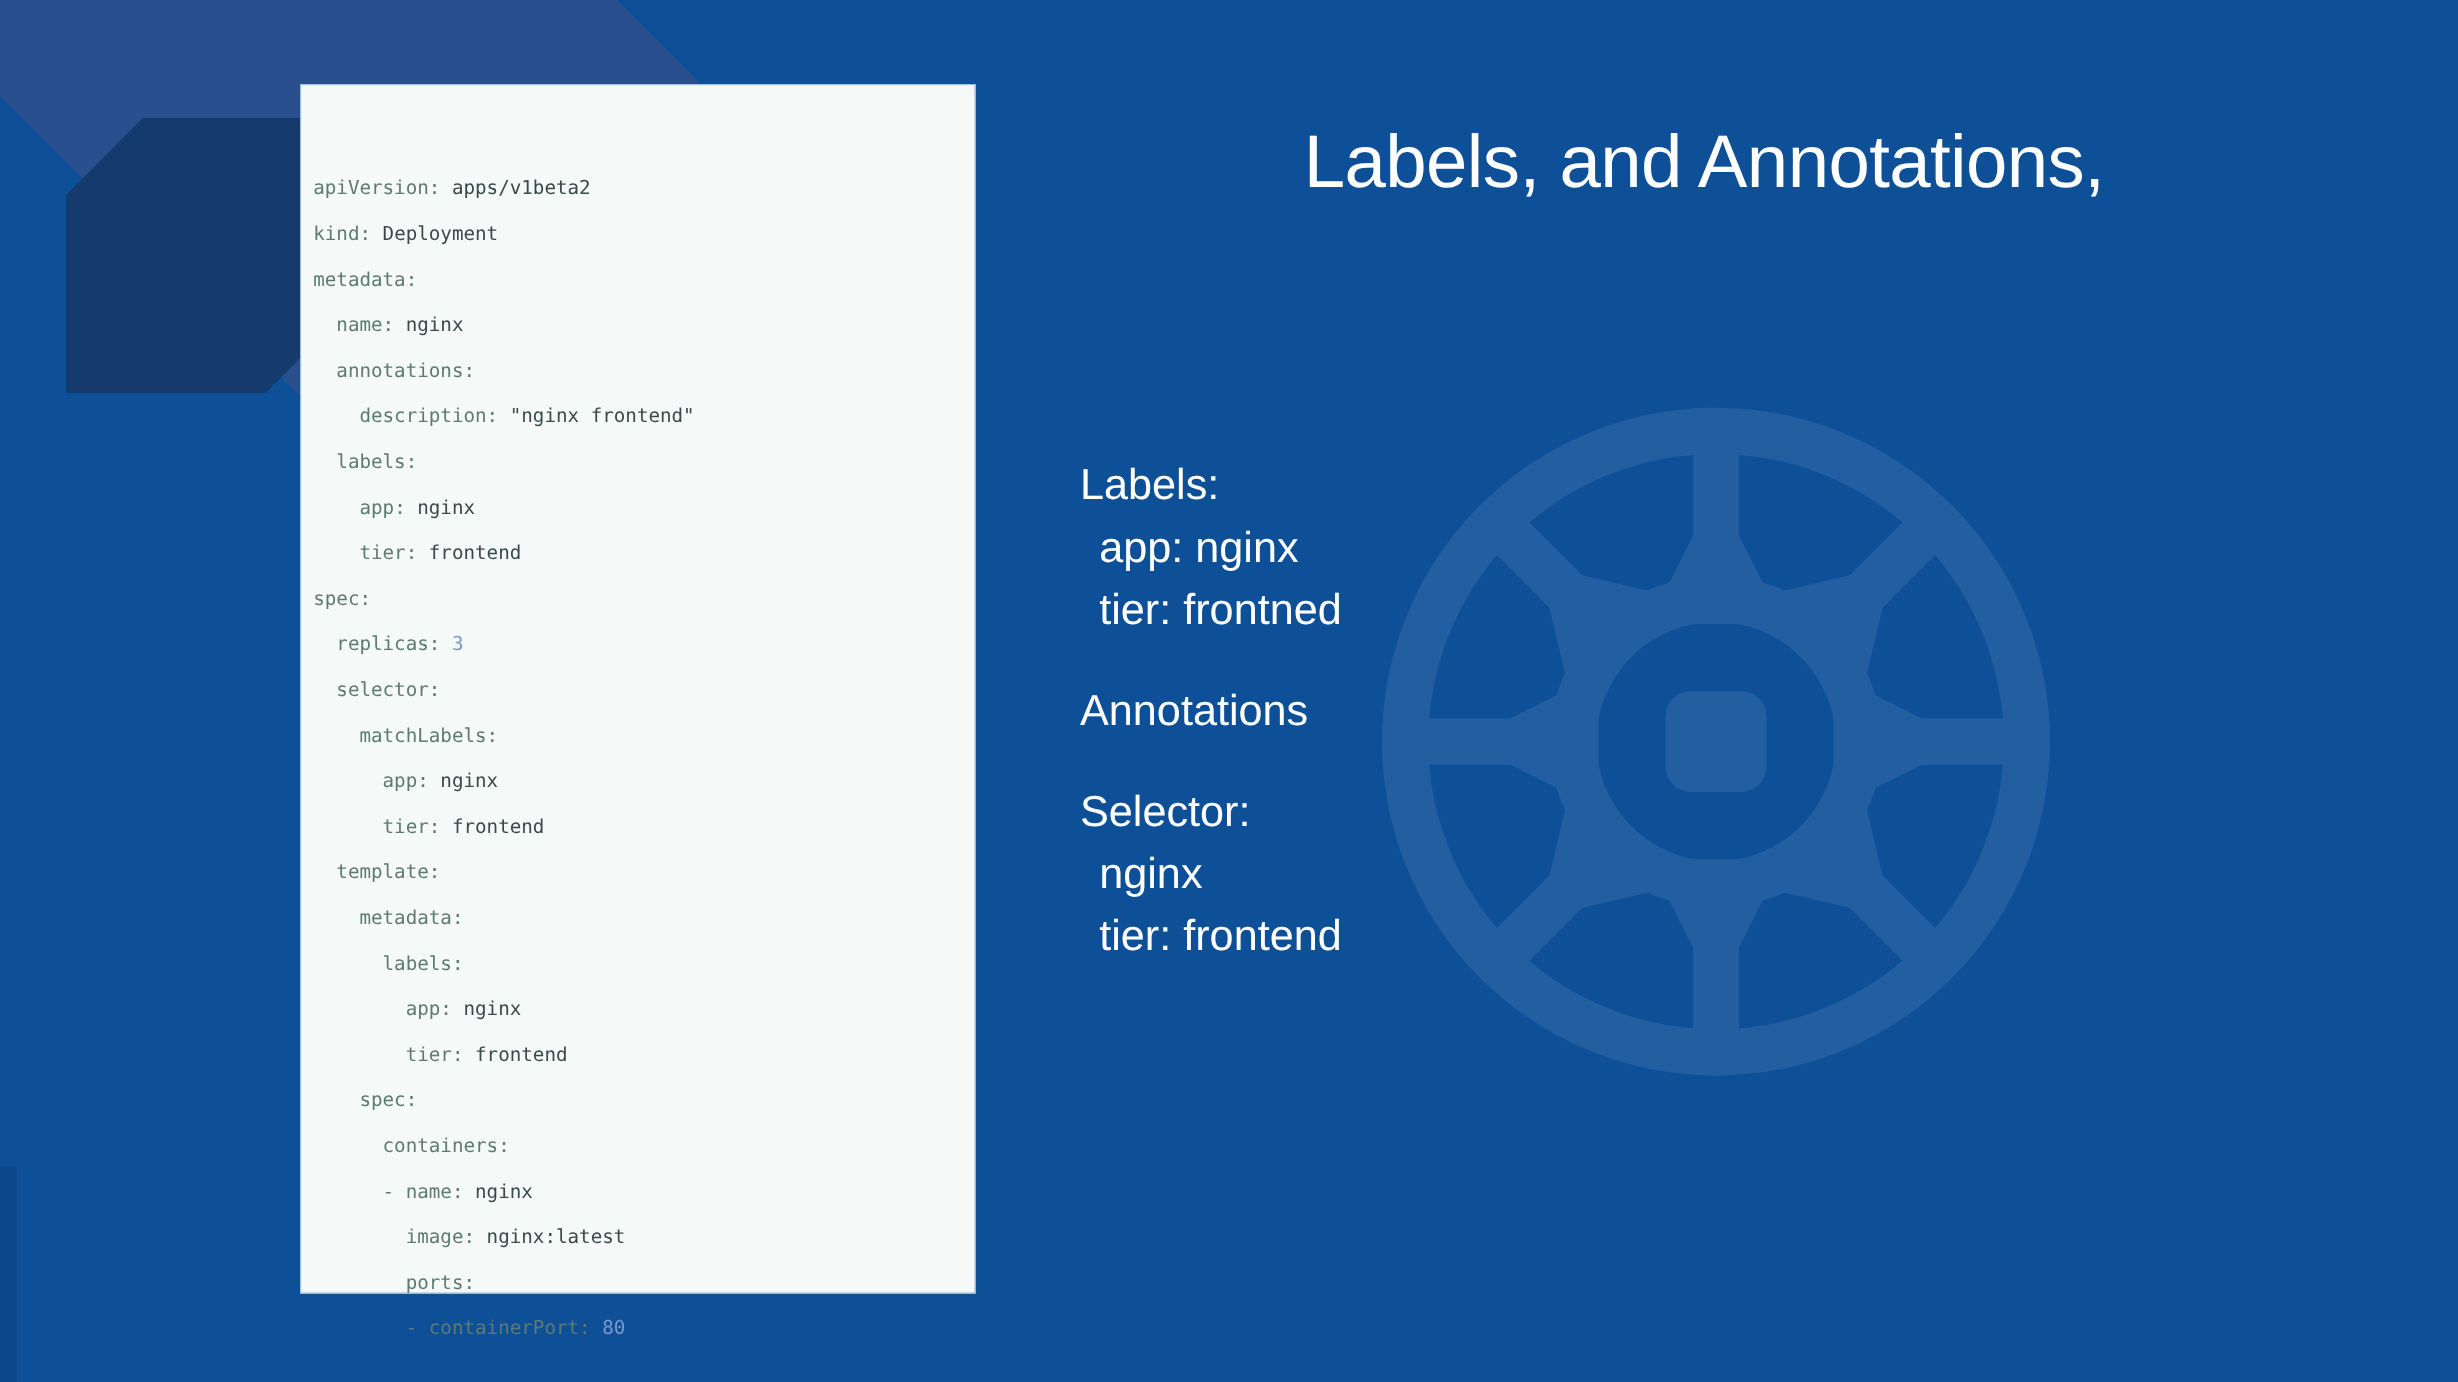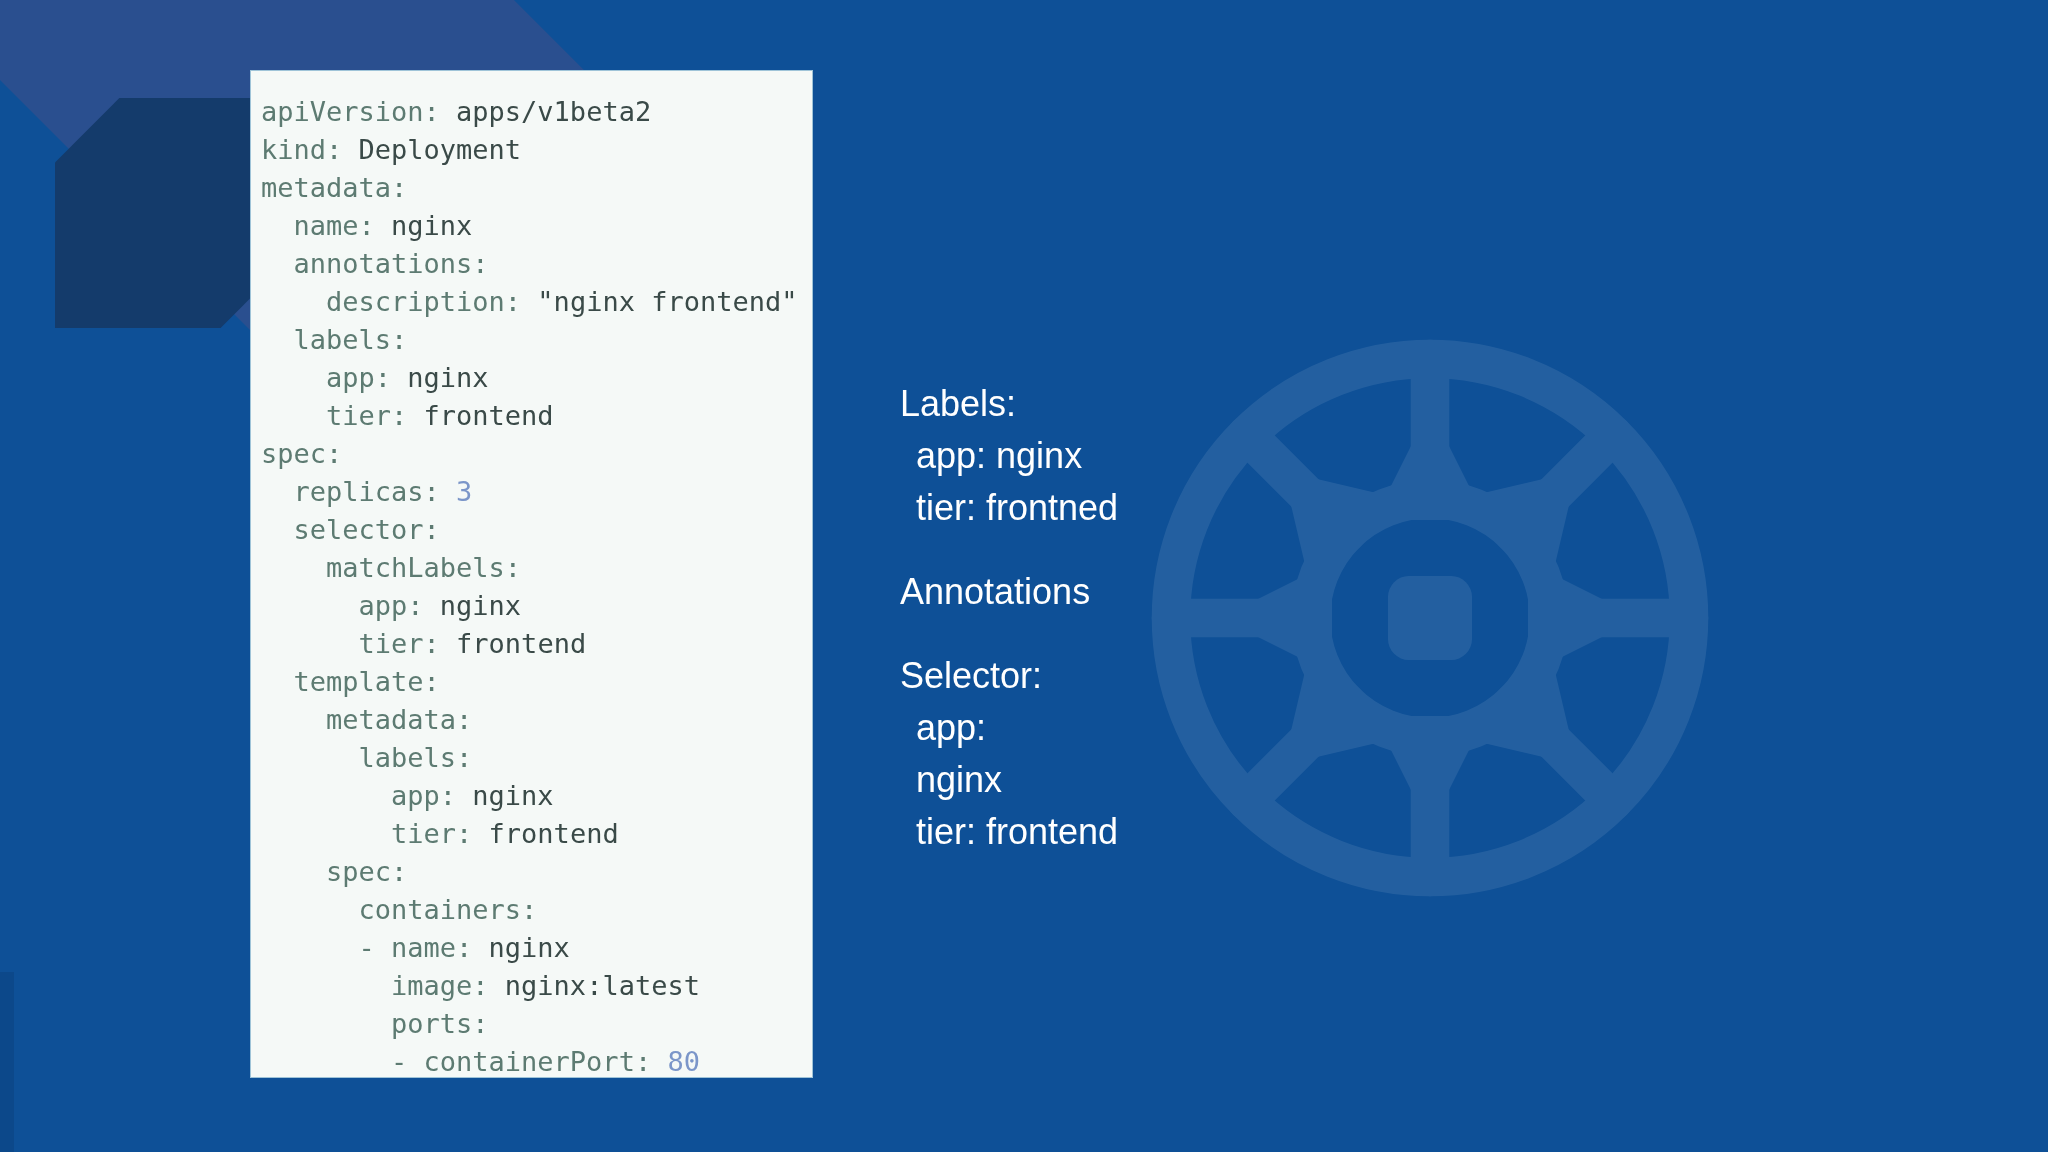--- a/index.html
+++ b/index.html
@@ -76,24 +76,25 @@
     top: 70px;
     width: 563px;
     height: 1008px;
     background: #f5f9f7;
     border: 1px solid #9fc4d8;
     box-sizing: border-box;
     padding: 22px 0 0 10px;
   }
   .code-block {
     font-family: "DejaVu Sans Mono", "Liberation Mono", monospace;
-    font-size: 27px;
+    font-size: 16px;
     line-height: 38px;
     white-space: pre;
     color: #3c4b49;
+    margin-top: 45px;
   }
   .code-line { height: 38px; }
   .tok-key   { color: #5d7b72; }
   .tok-val   { color: #3a4a48; }
   .tok-num   { color: #7b96c9; }
   .tok-punct { color: #5d7b72; }
   .tok-dash  { color: #5d7b72; }
 
   
   #title {
@@ -162,28 +163,28 @@
         <path d="M58 142 L66 108 L92 134 Z"></path>
       </g>
     </svg>
   </div>
 
   <div id="code-card">
     <div class="code-block" id="code-block"><div class="code-line"><span></span><span class="tok-key">apiVersion</span><span class="tok-punct">:</span><span class="tok-val"> apps/v1beta2</span></div><div class="code-line"><span></span><span class="tok-key">kind</span><span class="tok-punct">:</span><span class="tok-val"> Deployment</span></div><div class="code-line"><span></span><span class="tok-key">metadata</span><span class="tok-punct">:</span></div><div class="code-line"><span>  </span><span class="tok-key">name</span><span class="tok-punct">:</span><span class="tok-val"> nginx</span></div><div class="code-line"><span>  </span><span class="tok-key">annotations</span><span class="tok-punct">:</span></div><div class="code-line"><span>    </span><span class="tok-key">description</span><span class="tok-punct">:</span><span class="tok-val"> "nginx frontend"</span></div><div class="code-line"><span>  </span><span class="tok-key">labels</span><span class="tok-punct">:</span></div><div class="code-line"><span>    </span><span class="tok-key">app</span><span class="tok-punct">:</span><span class="tok-val"> nginx</span></div><div class="code-line"><span>    </span><span class="tok-key">tier</span><span class="tok-punct">:</span><span class="tok-val"> frontend</span></div><div class="code-line"><span></span><span class="tok-key">spec</span><span class="tok-punct">:</span></div><div class="code-line"><span>  </span><span class="tok-key">replicas</span><span class="tok-punct">:</span><span class="tok-num"> 3</span></div><div class="code-line"><span>  </span><span class="tok-key">selector</span><span class="tok-punct">:</span></div><div class="code-line"><span>    </span><span class="tok-key">matchLabels</span><span class="tok-punct">:</span></div><div class="code-line"><span>      </span><span class="tok-key">app</span><span class="tok-punct">:</span><span class="tok-val"> nginx</span></div><div class="code-line"><span>      </span><span class="tok-key">tier</span><span class="tok-punct">:</span><span class="tok-val"> frontend</span></div><div class="code-line"><span>  </span><span class="tok-key">template</span><span class="tok-punct">:</span></div><div class="code-line"><span>    </span><span class="tok-key">metadata</span><span class="tok-punct">:</span></div><div class="code-line"><span>      </span><span class="tok-key">labels</span><span class="tok-punct">:</span></div><div class="code-line"><span>        </span><span class="tok-key">app</span><span class="tok-punct">:</span><span class="tok-val"> nginx</span></div><div class="code-line"><span>        </span><span class="tok-key">tier</span><span class="tok-punct">:</span><span class="tok-val"> frontend</span></div><div class="code-line"><span>    </span><span class="tok-key">spec</span><span class="tok-punct">:</span></div><div class="code-line"><span>      </span><span class="tok-key">containers</span><span class="tok-punct">:</span></div><div class="code-line"><span class="tok-dash">      - </span><span class="tok-key">name</span><span class="tok-punct">:</span><span class="tok-val"> nginx</span></div><div class="code-line"><span>        </span><span class="tok-key">image</span><span class="tok-punct">:</span><span class="tok-val"> nginx:latest</span></div><div class="code-line"><span>        </span><span class="tok-key">ports</span><span class="tok-punct">:</span></div><div class="code-line"><span class="tok-dash">        - </span><span class="tok-key">containerPort</span><span class="tok-punct">:</span><span class="tok-num"> 80</span></div></div>
   </div>
 
   <div id="title">
+    <span class="title-line">Labels, and Annotations,</span>
   </div>
 
   <div id="body-text">
       <div class="sect-head">Labels:</div>
       <div class="sect-item">app: nginx</div>
       <div class="sect-item">tier: frontned</div>
       <div class="sect-gap"></div>
       <div class="sect-head">Annotations</div>
       <div class="sect-gap"></div>
       <div class="sect-head">Selector:</div>
-      <div class="sect-item">app:</div>
       <div class="sect-item">nginx</div>
       <div class="sect-item">tier: frontend</div>
     </div>
 
 </div>
 
 </body></html>

